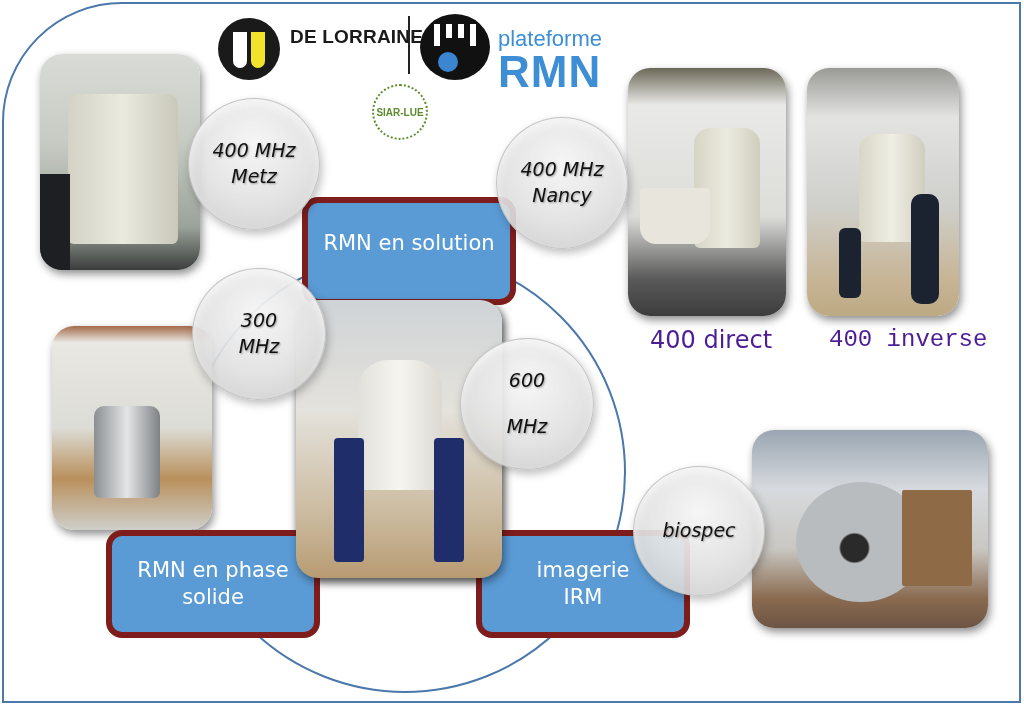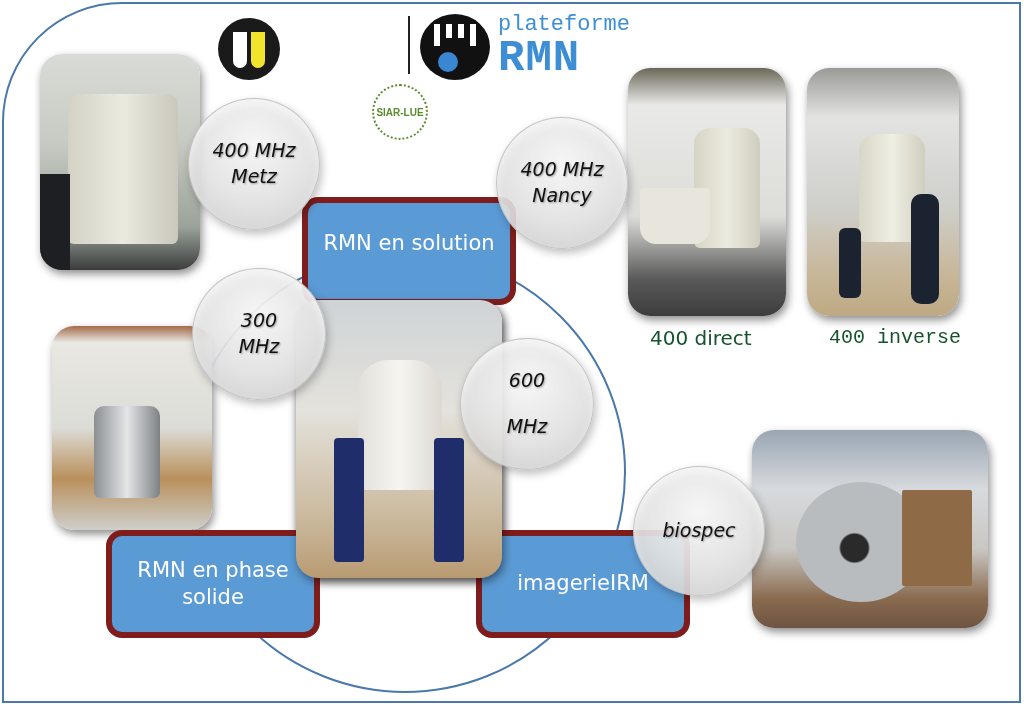--- a/index.html
+++ b/index.html
@@ -34,48 +34,49 @@
   .bubble {
     position: absolute; border-radius: 50%;
     background: radial-gradient(circle at 50% 35%, rgba(245,245,245,0.95) 0%, rgba(225,225,225,0.92) 55%, rgba(200,200,200,0.92) 100%);
     border: 1px solid rgba(190,190,190,0.8);
     box-shadow: 2px 4px 8px rgba(0,0,0,0.25), inset 0 6px 10px rgba(255,255,255,0.6);
     display: flex; flex-direction: column; align-items: center; justify-content: center;
     font-family: "DejaVu Sans", sans-serif; font-style: italic; font-size: 19px; color: #111;
     text-shadow: 1px 1px 2px rgba(0,0,0,0.35); line-height: 1.35;
   }
 
-  .caption { position: absolute; font-family: "DejaVu Sans", sans-serif; font-size: 20px; color: #14532d; }
+  .caption { position: absolute; font-family: "DejaVu Sans", sans-serif; font-size: 24px; color: #4c1d95; }
 
   .logo-ul { position: absolute; left: 218px; top: 18px; width: 62px; height: 62px; border-radius: 50%; background: #1a1a1a; }
   .logo-ul .l1, .logo-ul .l2 { position: absolute; bottom: 12px; width: 14px; height: 36px; border-radius: 0 0 7px 7px; }
   .logo-ul .l1 { left: 15px; background: #fff; border-left: 5px solid #fff; }
   .logo-ul .l2 { left: 33px; background: #f2e32b; }
   .ul-text { position: absolute; left: 290px; top: 26px; font-weight: bold; font-size: 19px; line-height: 22px; color: #1a1a1a; font-family: "Liberation Sans", sans-serif; letter-spacing: 0.2px; }
   .logo-sep { position: absolute; left: 408px; top: 16px; width: 2px; height: 58px; background: #222; }
   .logo-rmn { position: absolute; left: 420px; top: 14px; width: 70px; height: 66px; border-radius: 50%; background: #111; overflow: hidden; }
   .logo-rmn .bar { position: absolute; top: 10px; width: 6px; height: 22px; background: #fff; }
   .logo-rmn .ball { position: absolute; left: 18px; top: 38px; width: 20px; height: 20px; border-radius: 50%; background: #3a86d0; }
-  .rmn-text { position: absolute; left: 498px; top: 14px; color: #3e8ed6; font-family: Liberation Mono, monospace; }
+  .rmn-text { position: absolute; left: 498px; top: 28px; color: #3e8ed6; font-family: Liberation Sans, sans-serif; }
   .rmn-text .small { font-size: 22px; display: block; line-height: 22px; }
   .rmn-text .big { font-size: 44px; font-weight: bold; display: block; line-height: 44px; letter-spacing: 1px; }
 
   .siar { position: absolute; left: 372px; top: 84px; width: 56px; height: 56px; border-radius: 50%; border: 2px dotted #5c8b2e; display: flex; align-items: center; justify-content: center; }
   .siar span { font-size: 10px; font-weight: bold; color: #5c8b2e; font-family: "Liberation Sans", sans-serif; }
 </style>
 </head>
 <body>
 
 <div class="frame"></div>
 
 <div class="logo-ul">
   <div class="l1"></div>
   <div class="l2"></div>
 </div>
 <div class="ul-text">
+  <span style="display:block">DE LORRAINE</span>
 </div>
 <div class="logo-sep"></div>
 <div class="logo-rmn">
   <div class="bar" style="left:14px;"></div>
   <div class="bar" style="left:26px;height:14px;"></div>
   <div class="bar" style="left:38px;height:14px;"></div>
   <div class="bar" style="left:50px;"></div>
   <div class="ball"></div>
 </div>
 <div class="rmn-text">
@@ -127,21 +128,21 @@
   <div class="magnet" style="left:150px;top:60px;width:70px;height:96px;background:#8e6a47;border-radius:2px;"></div>
 </div>
 
 <div class="box" style="left:302px;top:197px;width:214px;height:108px;padding-bottom:14px;">
   <span>RMN en solution</span>
 </div>
 <div class="box" style="left:106px;top:530px;width:214px;height:108px;flex-direction:column;">
   <span>RMN en phase</span>
   <span>solide</span>
 </div>
-<div class="box" style="left:476px;top:530px;width:214px;height:108px;">
+<div class="box" style="left:476px;top:530px;width:214px;height:108px;flex-direction:column;">
   <span>imagerie</span>
   <span>IRM</span>
 </div>
 
 <div class="photo" style="left:296px;top:300px;width:206px;height:278px;box-shadow:2px 4px 8px rgba(0,0,0,0.45);">
   <div class="sky" style="background:linear-gradient(180deg,#cfd3d6 0%,#e4e2dc 40%,#c9b79a 80%,#b89b72 100%);"></div>
   <div class="magnet" style="left:62px;top:60px;width:84px;height:130px;background:linear-gradient(90deg,#e2e0da,#f6f5f0,#dcd9d2);border-radius:30px 30px 8px 8px;"></div>
   <div class="magnet" style="left:38px;top:138px;width:30px;height:124px;background:#1f2e6a;border-radius:4px;"></div>
   <div class="magnet" style="left:138px;top:138px;width:30px;height:124px;background:#1f2e6a;border-radius:4px;"></div>
 </div>

